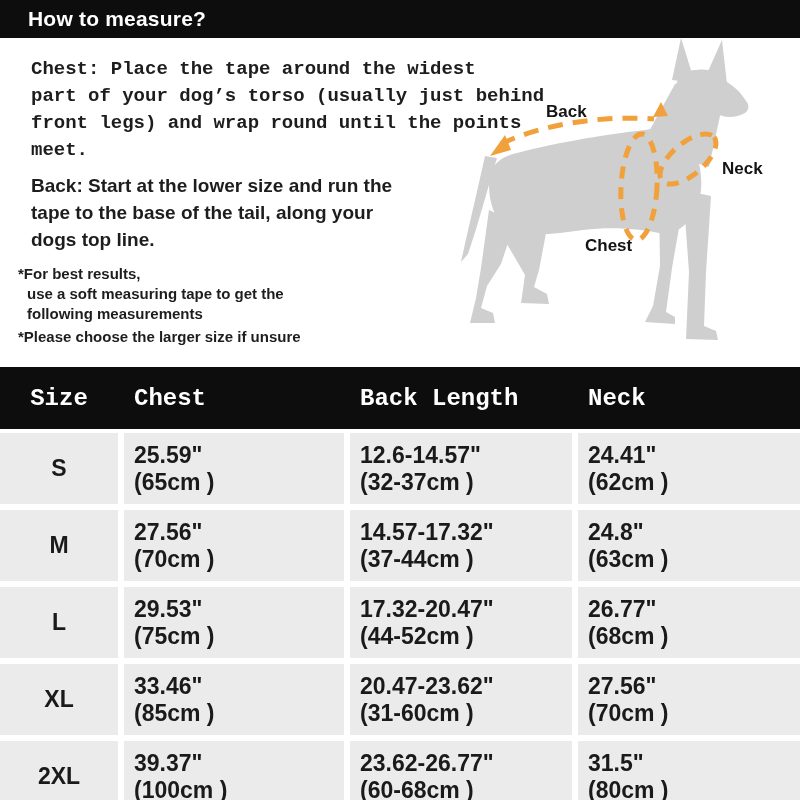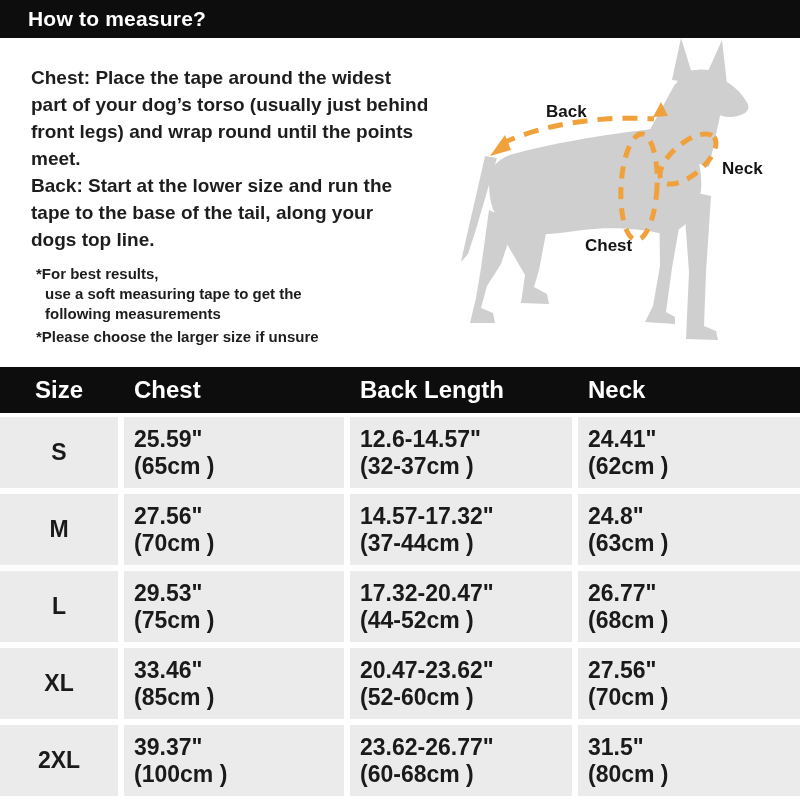--- a/index.html
+++ b/index.html
@@ -7,42 +7,42 @@
         font-family:"Liberation Sans",sans-serif;color:#1b1b1b;overflow:hidden;}
 
   
   .titlebar{position:absolute;left:0;top:0;width:800px;height:38px;background:#0d0d0d;
             display:flex;align-items:center;}
   .titlebar span{color:#ffffff;font-size:21px;font-weight:700;padding-left:28px;letter-spacing:.2px;}
 
   
   .para{position:absolute;left:31px;margin:0;font-size:19px;font-weight:600;
         line-height:27px;color:#1d1d1d;}
-  .para.p1{top:64px;}
+  .para.p1{top:56px;font-family:Liberation Mono, monospace;}
   .para.p2{top:172px;}
-  .notes{position:absolute;left:36px;top:264px;font-size:15px;font-weight:700;
+  .notes{position:absolute;left:18px;top:264px;font-size:15px;font-weight:700;
          line-height:20px;color:#1d1d1d;}
   .notes .indent{padding-left:9px;}
   .notes .note2{margin-top:3px;text-align:right;}
 
   
   .diagram{position:absolute;left:0;top:0;width:800px;height:360px;text-align:right;}
   .diagram svg{position:absolute;left:435px;top:32px;}
   .dogfill{fill:#cfcfcf;}
   .meas{fill:none;stroke:#f1a13b;stroke-width:5;}
   .arrow{fill:#f1a13b;}
   .dlabel{position:absolute;font-size:17px;font-weight:700;color:#141414;}
   .dlabel.back{left:546px;top:102px;}
   .dlabel.neck{left:722px;top:159px;}
   .dlabel.chest{left:585px;top:236px;}
 
   
   .sizetable{position:absolute;left:0;top:367px;width:800px;}
   .thead{display:grid;grid-template-columns:118px 220px 222px 222px;gap:6px;
-         background:#0d0d0d;height:46px;align-items:center;}
+         background:#0d0d0d;height:62px;align-items:center;font-family:Liberation Mono, monospace;}
   .thead .hc{color:#ffffff;font-size:24px;font-weight:700;}
   .thead .hc.center{text-align:center;}
   .thead .hc.pad{padding-left:10px;}
   .tbody{margin-top:4px;display:flex;flex-direction:column;gap:6px;}
   .trow{display:grid;grid-template-columns:118px 220px 222px 222px;gap:6px;height:71px;}
   .cell{background:#ebebeb;display:flex;flex-direction:column;justify-content:center;
         font-size:23px;font-weight:700;line-height:27px;color:#1a1a1a;}
   .cell.sz{align-items:center;}
   .cell.val{padding-left:10px;}
 </style>
@@ -162,21 +162,21 @@
       </div>
 
       <div class="trow">
         <div class="cell sz">XL</div>
         <div class="cell val">
           <span>33.46"</span>
           <span>(85cm )</span>
         </div>
         <div class="cell val">
           <span>20.47-23.62"</span>
-          <span>(52-60cm )</span>
+          <span>(31-60cm )</span>
         </div>
         <div class="cell val">
           <span>27.56"</span>
           <span>(70cm )</span>
         </div>
       </div>
 
       <div class="trow">
         <div class="cell sz">2XL</div>
         <div class="cell val">

